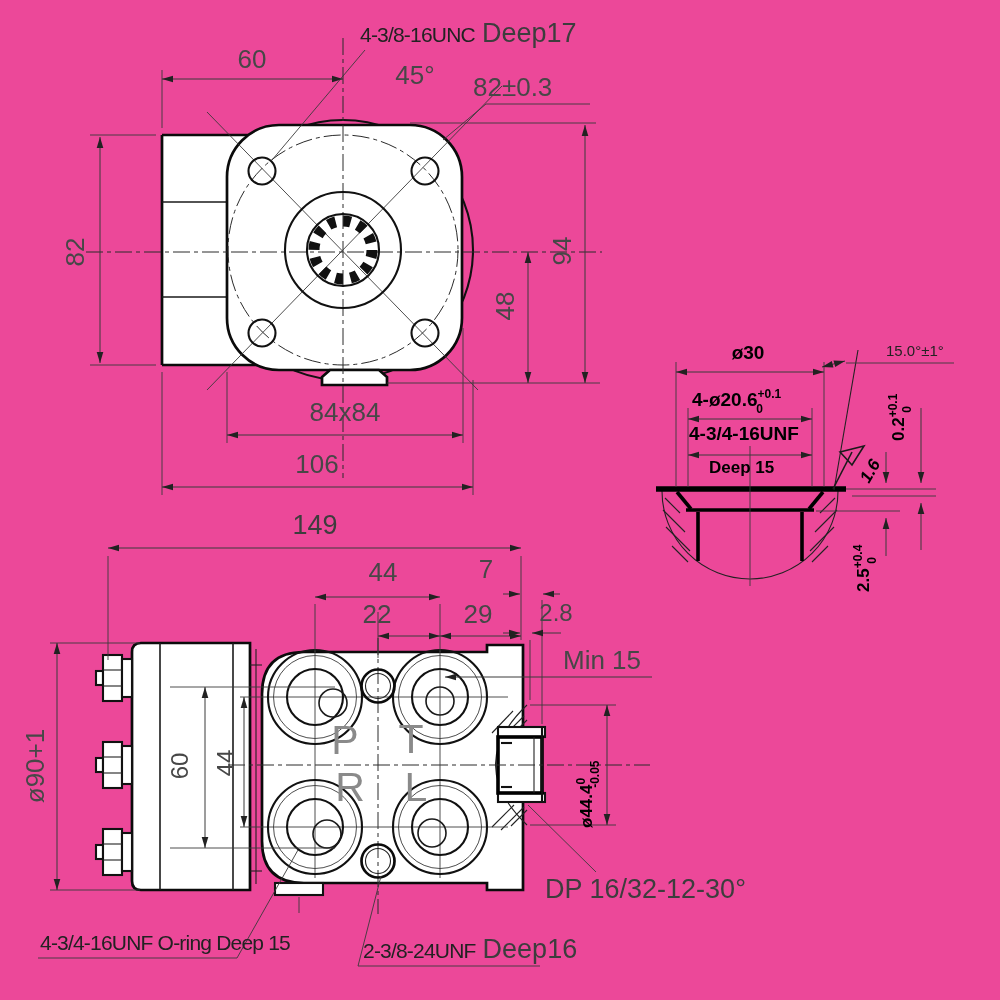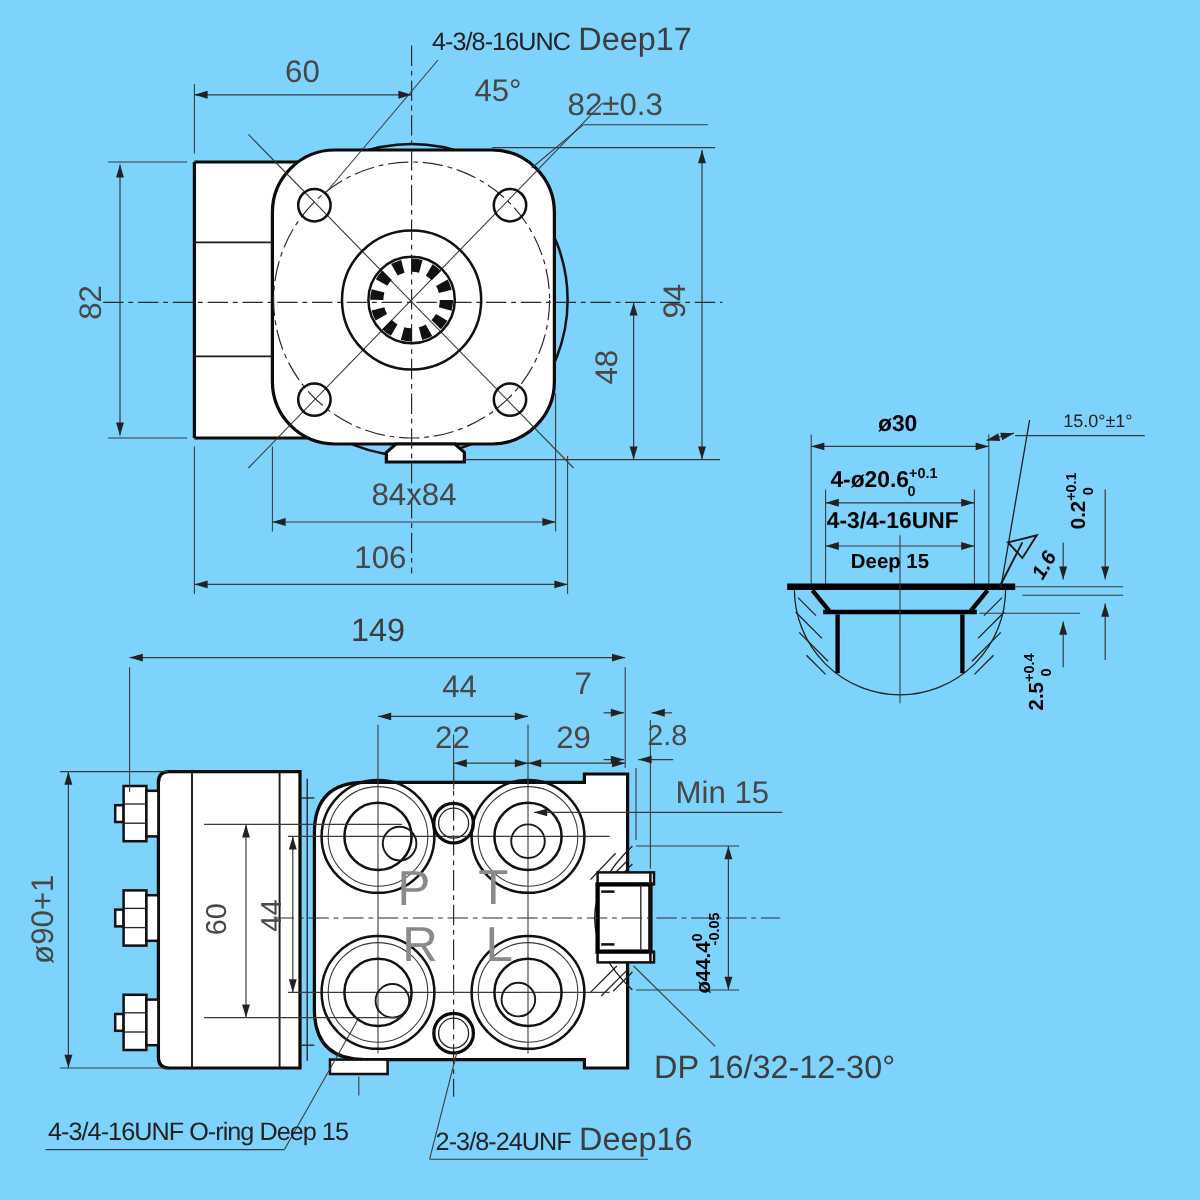--- a/index.html
+++ b/index.html
@@ -1,16 +1,16 @@
 <!DOCTYPE html>
 <html><head>
 <meta charset="utf-8">
 <style>
   html,body{margin:0;padding:0;background:#fff;}
-  .stage{width:1000px;height:1000px;background:#7dd3fc;position:relative;font-family:"Liberation Sans",sans-serif;}
+  .stage{width:1000px;height:1000px;background:#ec4899;position:relative;font-family:"Liberation Sans",sans-serif;}
   svg{display:block;}
   .s08{stroke:#3a3a3a;stroke-width:.9;fill:none}
   .s1{stroke:#222;stroke-width:1.1;fill:none}
   .s15{stroke:#1a1a1a;stroke-width:1.6;fill:none}
   .s2{stroke:#111;stroke-width:2.1;fill:none}
   .s25{stroke:#0b0b0b;stroke-width:2.7;fill:none}
   .s35{stroke:#000;stroke-width:3.6;fill:none}
   .s5{stroke:#000;stroke-width:5.5;fill:none}
   .wf{fill:#fff}
   .cl{stroke:#2a2a2a;stroke-width:1;fill:none;stroke-dasharray:17 4 4 4}

